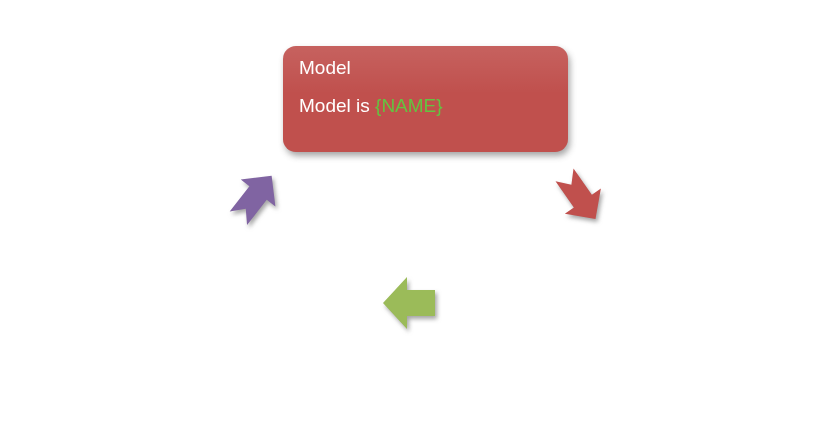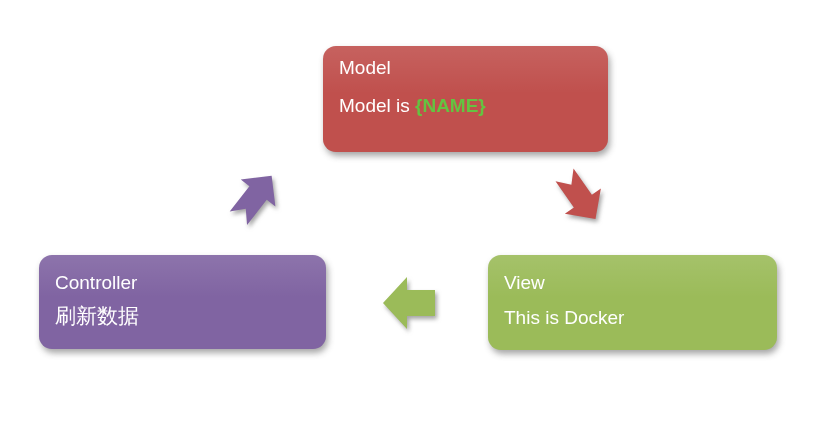--- a/index.html
+++ b/index.html
@@ -15,56 +15,48 @@
     position: absolute;
     box-sizing: border-box;
     border-radius: 13px;
     color: #ffffff;
     padding: 0 16px;
     box-shadow: 2px 4px 6px rgba(60,60,60,0.45);
     background-image: linear-gradient(180deg, rgba(255,255,255,0.10), rgba(255,255,255,0) 45%);
   }
   .node-title { font-size: 19px; line-height: 26px; font-weight: 400; }
   .node-body  { font-size: 19px; line-height: 26px; font-weight: 400; }
-  .node-model      { left: 283px; top: 46px;  width: 285px; height: 106px; padding-top: 9px;  background-color: #c0504d; margin-left: 40px; }
+  .node-model      { left: 283px; top: 46px;  width: 285px; height: 106px; padding-top: 9px;  background-color: #c0504d; }
   .node-model .node-body { margin-top: 12px; }
   .node-controller { left: 39px;  top: 255px; width: 287px; height: 94px;  padding-top: 15px; background-color: #8064a2; }
   .node-controller .node-body { margin-top: 7px; font-size: 21px; }
   .node-view       { left: 488px; top: 255px; width: 289px; height: 95px;  padding-top: 15px; background-color: #9bbb59; }
   .node-view .node-body { margin-top: 9px; }
-  .hl { color: #64c341; font-weight: bold; }
+  .hl { color: #64c341; font-weight: normal; }
   .arrow {
     position: absolute;
     filter: drop-shadow(2px 3px 2px rgba(90,90,90,0.55));
   }
   .arrow-model-to-view      { left: 540px; top: 157px; }
   .arrow-controller-to-model{ left: 215px; top: 157px; }
   .arrow-view-to-controller { left: 369px; top: 263px; }
 </style>
 </head>
 <body>
 
 <div class="canvas">
 
   <div class="node node-model" style="background-color: rgb(192, 80, 77);">
     <div class="node-title">Model</div>
     <div class="node-body">
       <div><span>Model is </span><span class="hl">{NAME}</span></div>
     </div>
   </div>
 
-  <div class="node node-controller" style="background-color: rgb(128, 100, 162);">
-    <div class="node-title">Controller</div>
-    <div class="node-body">刷新数据</div>
-  </div>
 
-  <div class="node node-view" style="background-color: rgb(155, 187, 89);">
-    <div class="node-title">View</div>
-    <div class="node-body">This is Docker</div>
-  </div>
 
   <svg class="arrow arrow-model-to-view" width="80" height="80" viewBox="0 0 80 80" aria-hidden="true">
     <g transform="translate(40,40) rotate(55)">
       <polygon points="-27,-11 5,-11 5,-22 27,0 5,22 5,11 -27,11 -15,0" fill="#c0504d"></polygon>
     </g>
   </svg>
 
   <svg class="arrow arrow-controller-to-model" width="80" height="80" viewBox="0 0 80 80" aria-hidden="true">
     <g transform="translate(40,40) rotate(-52)">
       <polygon points="-27,-11 5,-11 5,-22 27,0 5,22 5,11 -27,11 -15,0" fill="#8064a2"></polygon>

